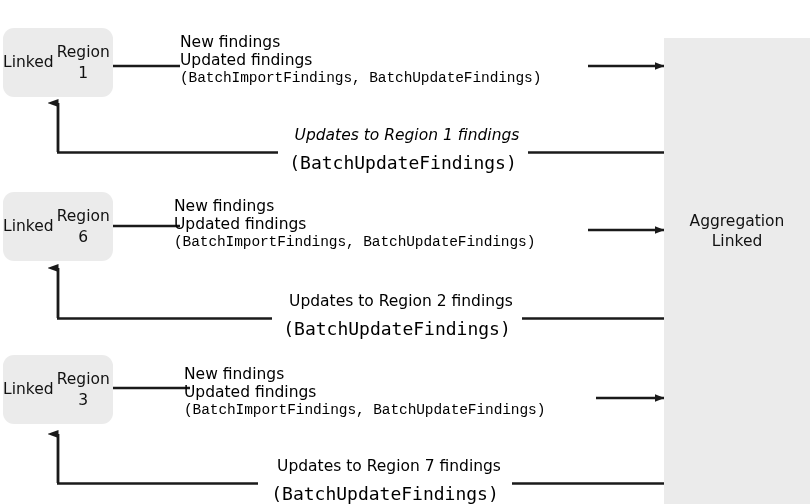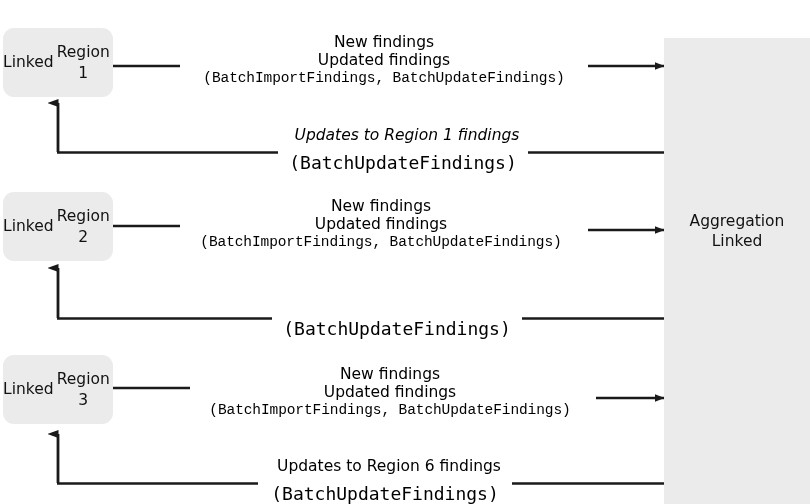--- a/index.html
+++ b/index.html
@@ -44,21 +44,20 @@
     flex-direction: column;
     align-items: center;
     justify-content: flex-start;
     line-height: 1.30;
     font-size: 15.5px;
     color: #111111;
     text-align: center;
   }
   .label-group {
     position: absolute;
-    text-align: center;
     color: #000000;
     line-height: 1.18;
     white-space: nowrap;
   }
   .lbl-sans {
     font-family: "DejaVu Sans", sans-serif;
     font-size: 15.5px;
     display: block;
   }
   .lbl-mono {
@@ -140,44 +139,47 @@
 
   <div class="return-label" style="left:278px; top:126px; width:250px;font-style:italic;">
     <span class="lbl-sans">Updates to Region 1 findings</span>
   </div>
   <div class="return-sub" style="left:278px; top:152px; width:250px; text-align:center;">
     <span>(BatchUpdateFindings)</span>
   </div>
 
   <div class="region-box" style="left:3px; top:192px; width:110px; height:69px;">
     <span>Linked</span>
-    <span>Region 2</span>
+    <span>Region 6</span>
   </div>
 
   <div class="label-group" style="left:174px; top:197px; width:414px;">
     <span class="lbl-sans">New findings</span>
     <span class="lbl-sans">Updated findings</span>
     <span class="lbl-mono">(BatchImportFindings, BatchUpdateFindings)</span>
   </div>
 
+  <div class="return-label" style="left:272px; top:292px; width:250px;">
+    <span class="lbl-sans">Updates to Region 2 findings</span>
+  </div>
   <div class="return-sub" style="left:272px; top:318px; width:250px; text-align:center;">
     <span>(BatchUpdateFindings)</span>
   </div>
 
   <div class="region-box" style="left:3px; top:355px; width:110px; height:69px;">
     <span>Linked</span>
     <span>Region 3</span>
   </div>
 
   <div class="label-group" style="left:184px; top:365px; width:412px;">
     <span class="lbl-sans">New findings</span>
     <span class="lbl-sans">Updated findings</span>
     <span class="lbl-mono">(BatchImportFindings, BatchUpdateFindings)</span>
   </div>
 
   <div class="return-label" style="left:258px; top:457px; width:254px;">
-    <span class="lbl-sans">Updates to Region 6 findings</span>
+    <span class="lbl-sans">Updates to Region 7 findings</span>
   </div>
   <div class="return-sub" style="left:258px; top:483px; width:254px; text-align:center;">
     <span>(BatchUpdateFindings)</span>
   </div>
 
 </div>
 
 </body></html>

